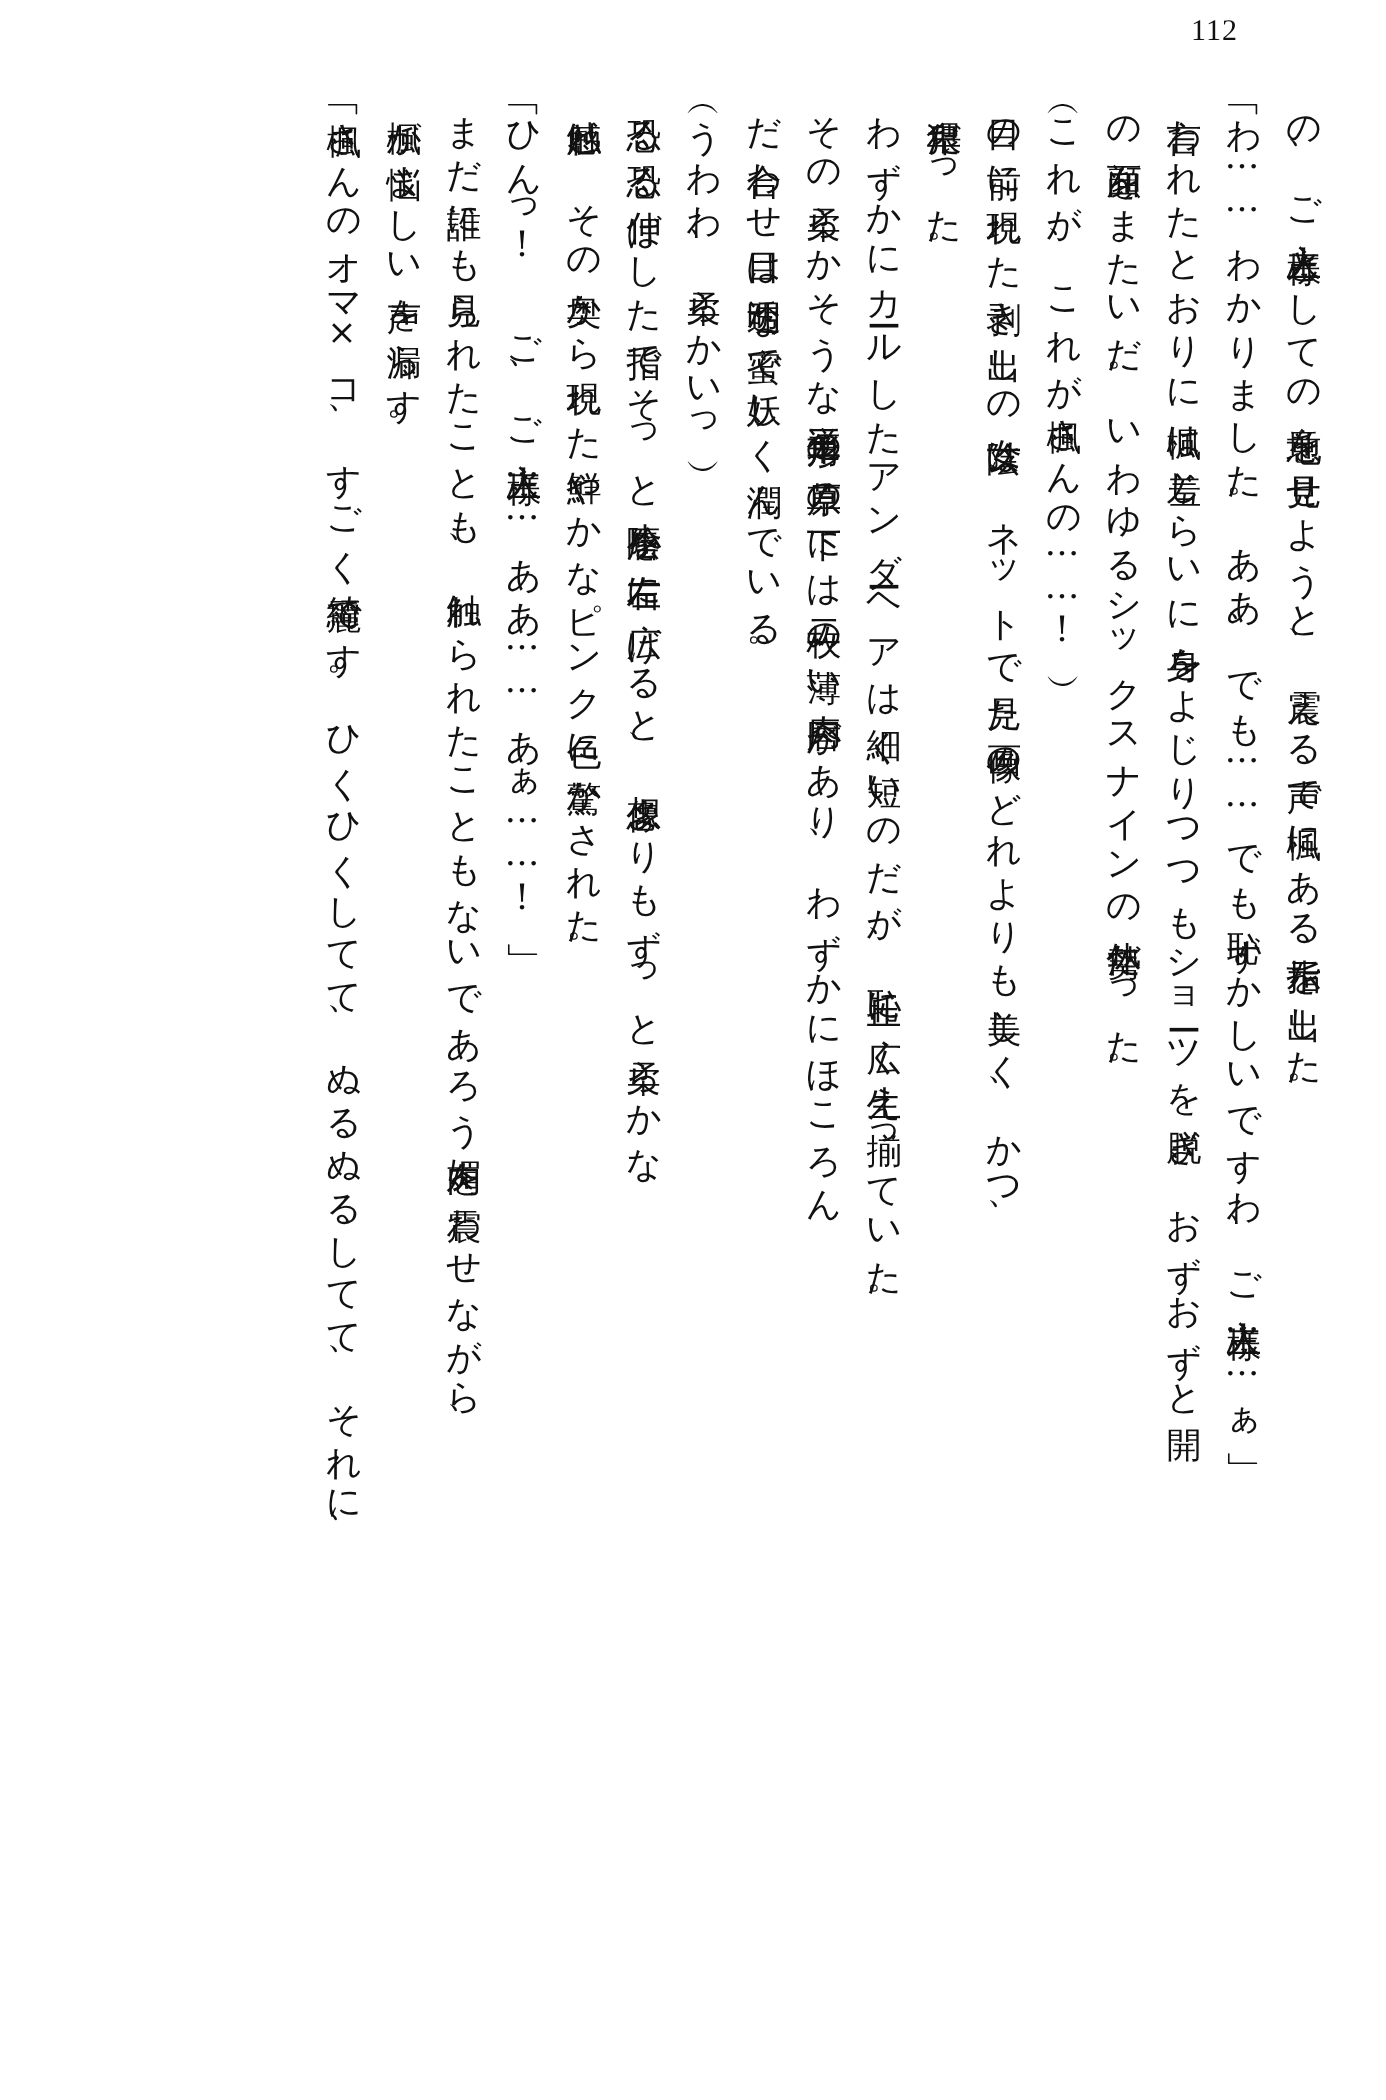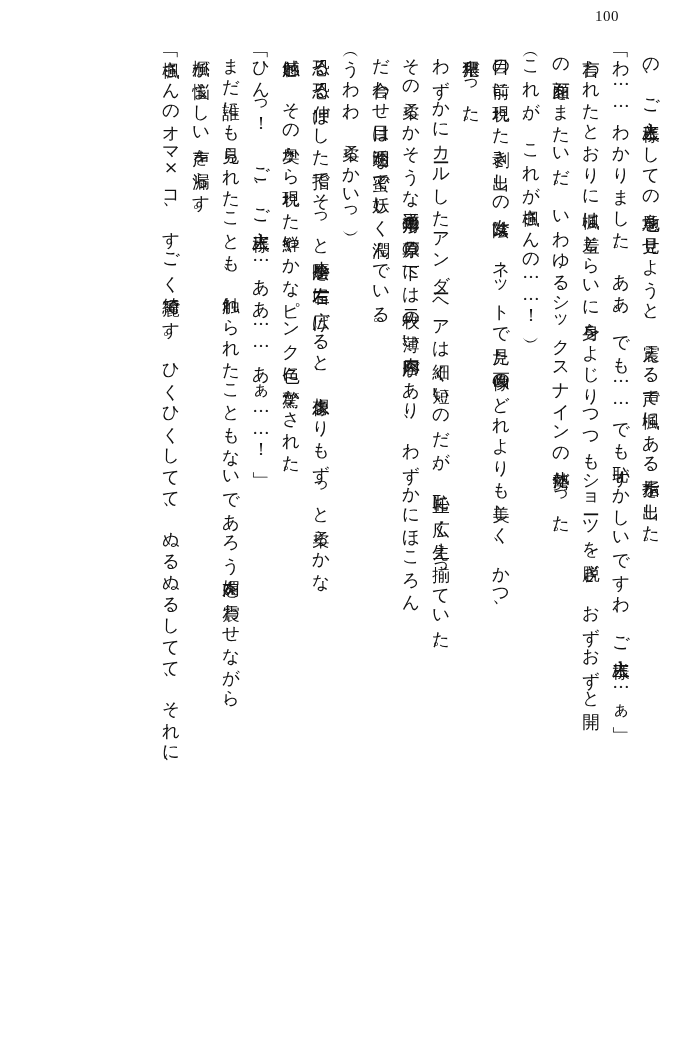--- a/index.html
+++ b/index.html
@@ -55,21 +55,21 @@
     overflow: visible;
     color: #111111;
     font-family: "DejaVu Serif", "Liberation Serif", serif;
   }
 </style>
 </head>
 <body>
 
 <div class="page">
 
-  <div class="page-number">100</div>
+  <div class="page-number">112</div>
 
   <div class="body-text">
     <div class="line">の、ご主人様としての意地を見せようと、震える声で楓にある指示を出した。</div>
     <div class="line">「わ……わかりました。ああ、でも……でも恥ずかしいですわ、ご主人様……ぁ」</div>
     <div class="line">言われたとおりに楓は羞じらいに身をよじりつつもショーツを脱ぎ、おずおずと開</div>
     <div class="line">の顔面をまたいだ。いわゆるシックスナインの体勢だった。</div>
     <div class="line">（これが、これが楓さんの……!）</div>
     <div class="line">目の前に現れた剥き出しの女陰は、ネットで見た画像のどれよりも美しく、かつ、</div>
     <div class="line">卑猥だった。</div>
     <div class="line">わずかにカールしたアンダーヘアは細く短いのだが、恥丘に広く生え揃っていた。</div>

